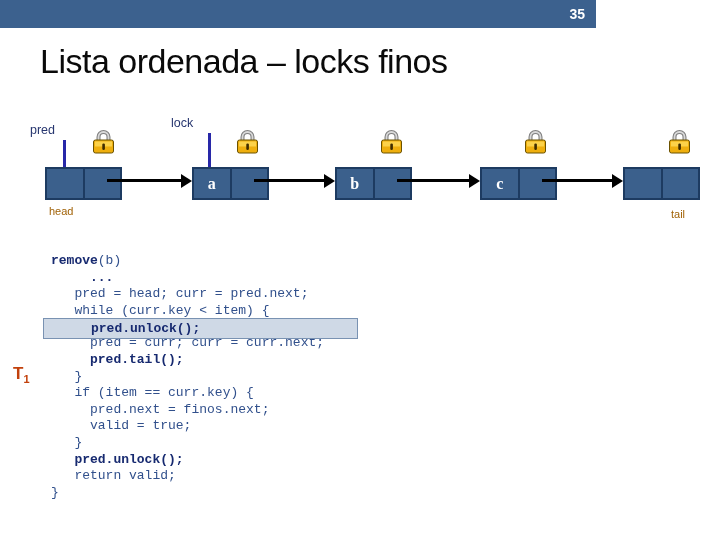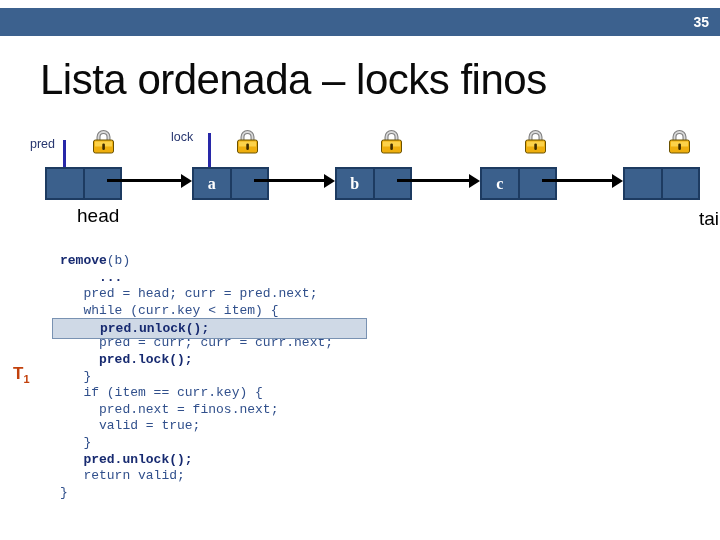--- a/index.html
+++ b/index.html
@@ -1,51 +1,51 @@
 <!DOCTYPE html>
 <html><head>
 <meta charset="utf-8">
 <style>
   html,body{margin:0;padding:0;background:#ffffff;}
   .slide{position:relative;width:720px;height:540px;background:#ffffff;overflow:hidden;
          font-family:"Liberation Sans",sans-serif;}
 
   
-  .topbar{position:absolute;left:0;top:8px;width:720px;height:28px;background:#3c618e;}
+  .topbar{position:absolute;left:0;top:0;width:596px;height:28px;background:#3c618e;}
   .slide-number{position:absolute;right:11px;top:6px;color:#ffffff;font-size:14px;font-weight:bold;}
 
   
-  .title{position:absolute;left:40px;top:56px;font-size:42px;color:#0a0a0a;letter-spacing:-0.5px;}
+  .title{position:absolute;left:40px;top:42px;font-size:34px;color:#0a0a0a;letter-spacing:-0.5px;}
 
   
   .node{position:absolute;top:167px;width:77px;height:33px;background:#1d3b61;
         border:2px solid #1d3b61;box-sizing:border-box;display:flex;}
   .cell{flex:1;background:#3b608c;}
   .cell.first{border-right:2px solid #1d3b61;display:flex;align-items:center;justify-content:center;}
   .nletter{color:#ffffff;font-weight:bold;font-size:16px;font-family:"Liberation Serif",serif;}
 
   .harrow{position:absolute;top:179px;height:3px;background:#000000;}
   .harrow::after{content:"";position:absolute;right:-11px;top:-5.5px;width:0;height:0;
                  border-left:11px solid #000000;border-top:7px solid transparent;border-bottom:7px solid transparent;}
 
   .varrow{position:absolute;width:3px;background:#2828a8;}
   .varrow::after{content:"";position:absolute;left:-3.5px;bottom:-8px;width:0;height:0;
                  border:5px solid transparent;border-top:8px solid #2828a8;border-bottom:none;}
 
-  .ptr-label{position:absolute;font-size:12.5px;color:#27366f;margin-top:14px;}
-  .end-label{position:absolute;font-size:19px;color:#000000;margin-left:28px;}
+  .ptr-label{position:absolute;font-size:12.5px;color:#27366f;}
+  .end-label{position:absolute;font-size:11px;color:#a16207;}
 
   .lock{position:absolute;top:128px;width:27px;height:27px;}
 
   
   .thread{position:absolute;left:13px;top:364px;color:#c2410c;font-weight:bold;font-size:17px;}
   .thread sub{font-size:11px;}
 
   
-  .code{position:absolute;left:60px;top:253px;font-family:"Liberation Mono",monospace;
+  .code{position:absolute;left:51px;top:253px;font-family:"Liberation Mono",monospace;
         font-size:13px;color:#31508c;}
   .cl{height:16.6px;line-height:16.6px;white-space:pre;}
   .b{color:#172a70;font-weight:bold;}
   .hl{position:relative;z-index:2;background:#cfd9e6;border:1px solid #7992b2;box-sizing:border-box;
       width:315px;height:21px;line-height:19px;margin:-1px 0 -4px -8px;padding-left:8px;}
 </style>
 </head>
 <body>
 
 <div class="slide">
@@ -138,21 +138,21 @@
 
   <div class="thread"><span>T</span><sub>1</sub></div>
 
   <div class="code">
     <div class="cl"><span class="b">remove</span><span>(b)</span></div>
     <div class="cl b">     ...</div>
     <div class="cl">   pred = head; curr = pred.next;</div>
     <div class="cl">   while (curr.key &lt; item) {</div>
     <div class="cl b hl">     pred.unlock();</div>
     <div class="cl">     pred = curr; curr = curr.next;</div>
-    <div class="cl b">     pred.lock();</div>
+    <div class="cl b">     pred.tail();</div>
     <div class="cl">   }</div>
     <div class="cl">   if (item == curr.key) {</div>
     <div class="cl">     pred.next = finos.next;</div>
     <div class="cl">     valid = true;</div>
     <div class="cl">   }</div>
     <div class="cl b">   pred.unlock();</div>
     <div class="cl">   return valid;</div>
     <div class="cl">}</div>
   </div>
 

